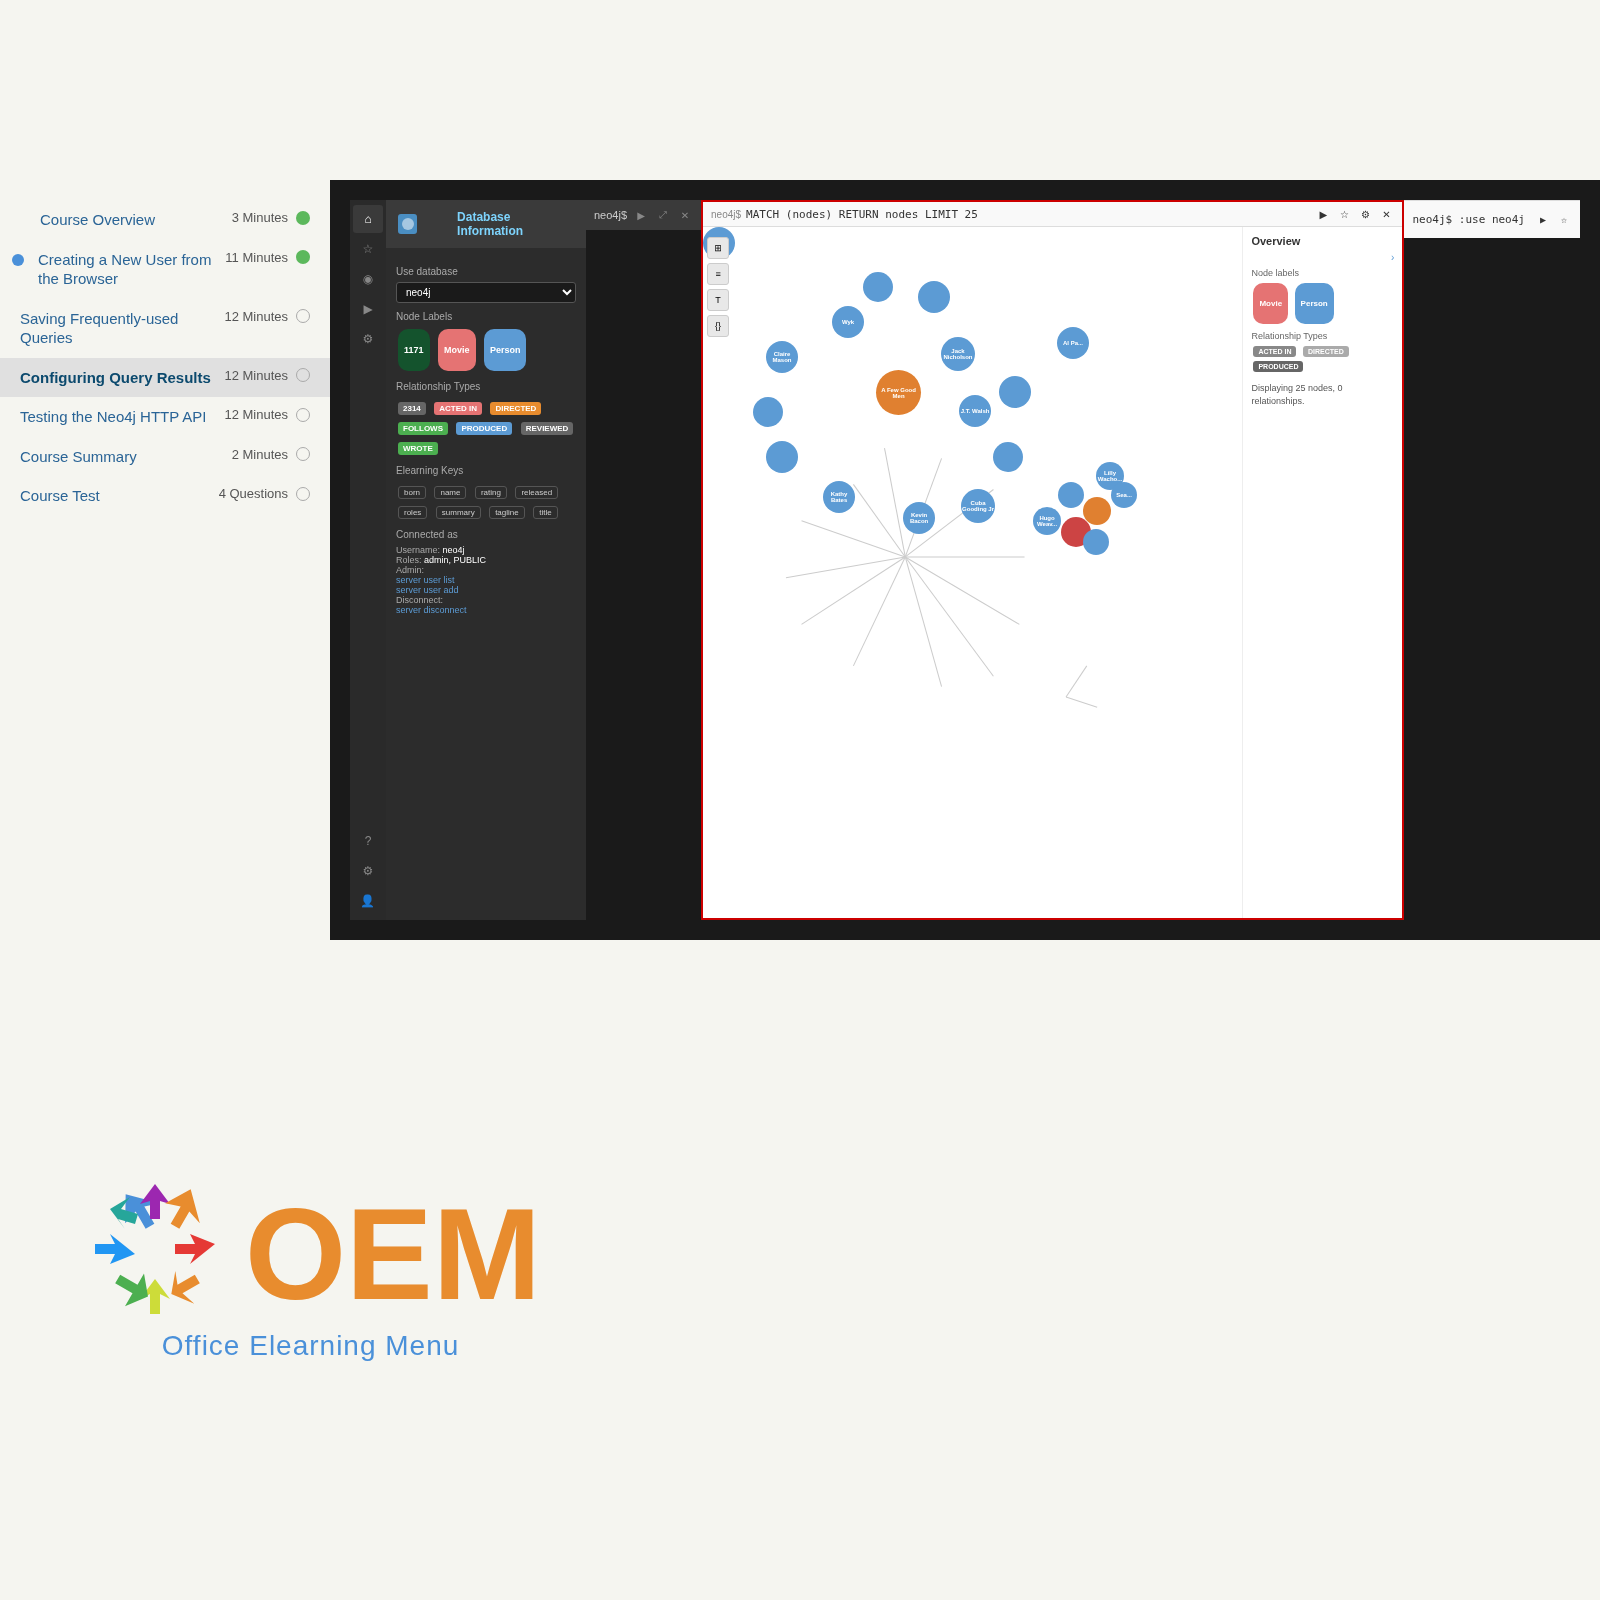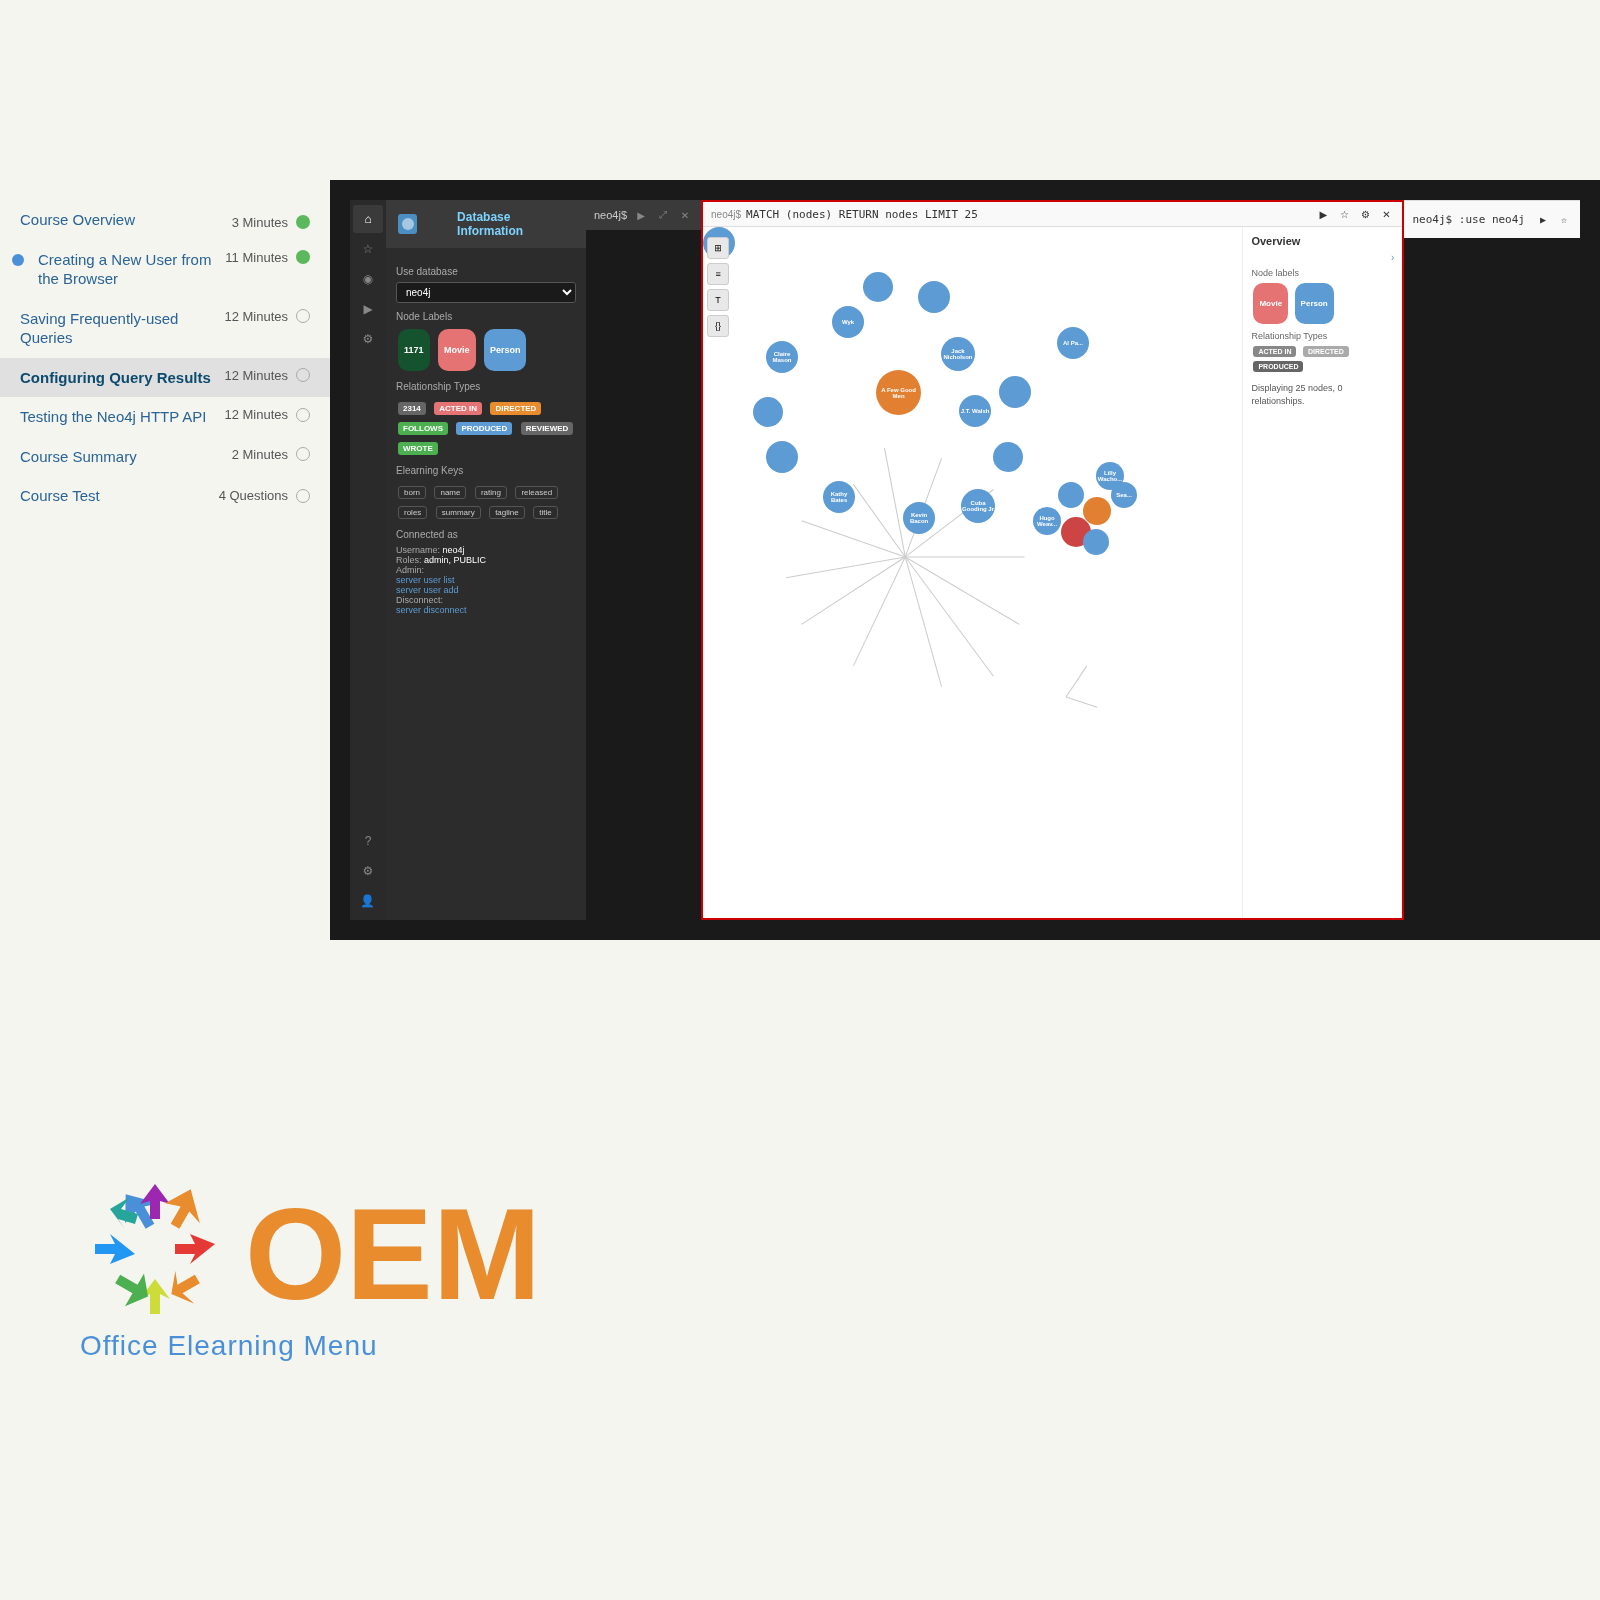--- a/index.html
+++ b/index.html
@@ -360,21 +360,21 @@
       display: flex;
       align-items: center;
       justify-content: flex-start;
       padding: 60px 80px;
     }
 
     
     .oem-logo {
       display: flex;
       flex-direction: column;
-      align-items: flex-start;
+      align-items: center;
       gap: 1px;
     }
 
     .oem-logo-row {
       display: flex;
       align-items: center;
       gap: 15px;
     }
 
     .oem-text-big {
@@ -421,21 +421,21 @@
   </style>
 </head>
 <body>
 
 <div class="top-area"></div>
 
 <div class="main-content">
 
   <div class="sidebar">
 
-    <div class="sidebar-row" style="align-items:flex-end;">
+    <div class="sidebar-row" style="align-items:flex-start;margin-left:20px;">
       <div style="flex:1;">
         <div class="sidebar-item-title">Course Overview</div>
       </div>
       <div class="sidebar-item-meta">
         <span class="sidebar-item-minutes">3 Minutes</span>
         <div class="sidebar-item-indicator green"></div>
       </div>
     </div>
 
     <div class="sidebar-row" style="align-items:flex-start;">
@@ -482,21 +482,21 @@
     <div class="sidebar-row" style="align-items:flex-start;gap:20px;">
       <div style="flex:1;">
         <div class="sidebar-item-title">Course Summary</div>
       </div>
       <div class="sidebar-item-meta">
         <span class="sidebar-item-minutes">2 Minutes</span>
         <div style="border:1.5px solid #aaa; background:transparent; width:14px; height:14px; border-radius:50%; flex-shrink:0;"></div>
       </div>
     </div>
 
-    <div class="sidebar-row" style="align-items:center;">
+    <div class="sidebar-row" style="align-items:flex-start;">
       <div style="flex:1;">
         <div class="sidebar-item-title">Course Test</div>
       </div>
       <div class="sidebar-item-meta">
         <span class="sidebar-item-minutes">4 Questions</span>
         <div style="border:1.5px solid #aaa; background:transparent; width:14px; height:14px; border-radius:50%; flex-shrink:0;"></div>
       </div>
     </div>
 
   </div>

